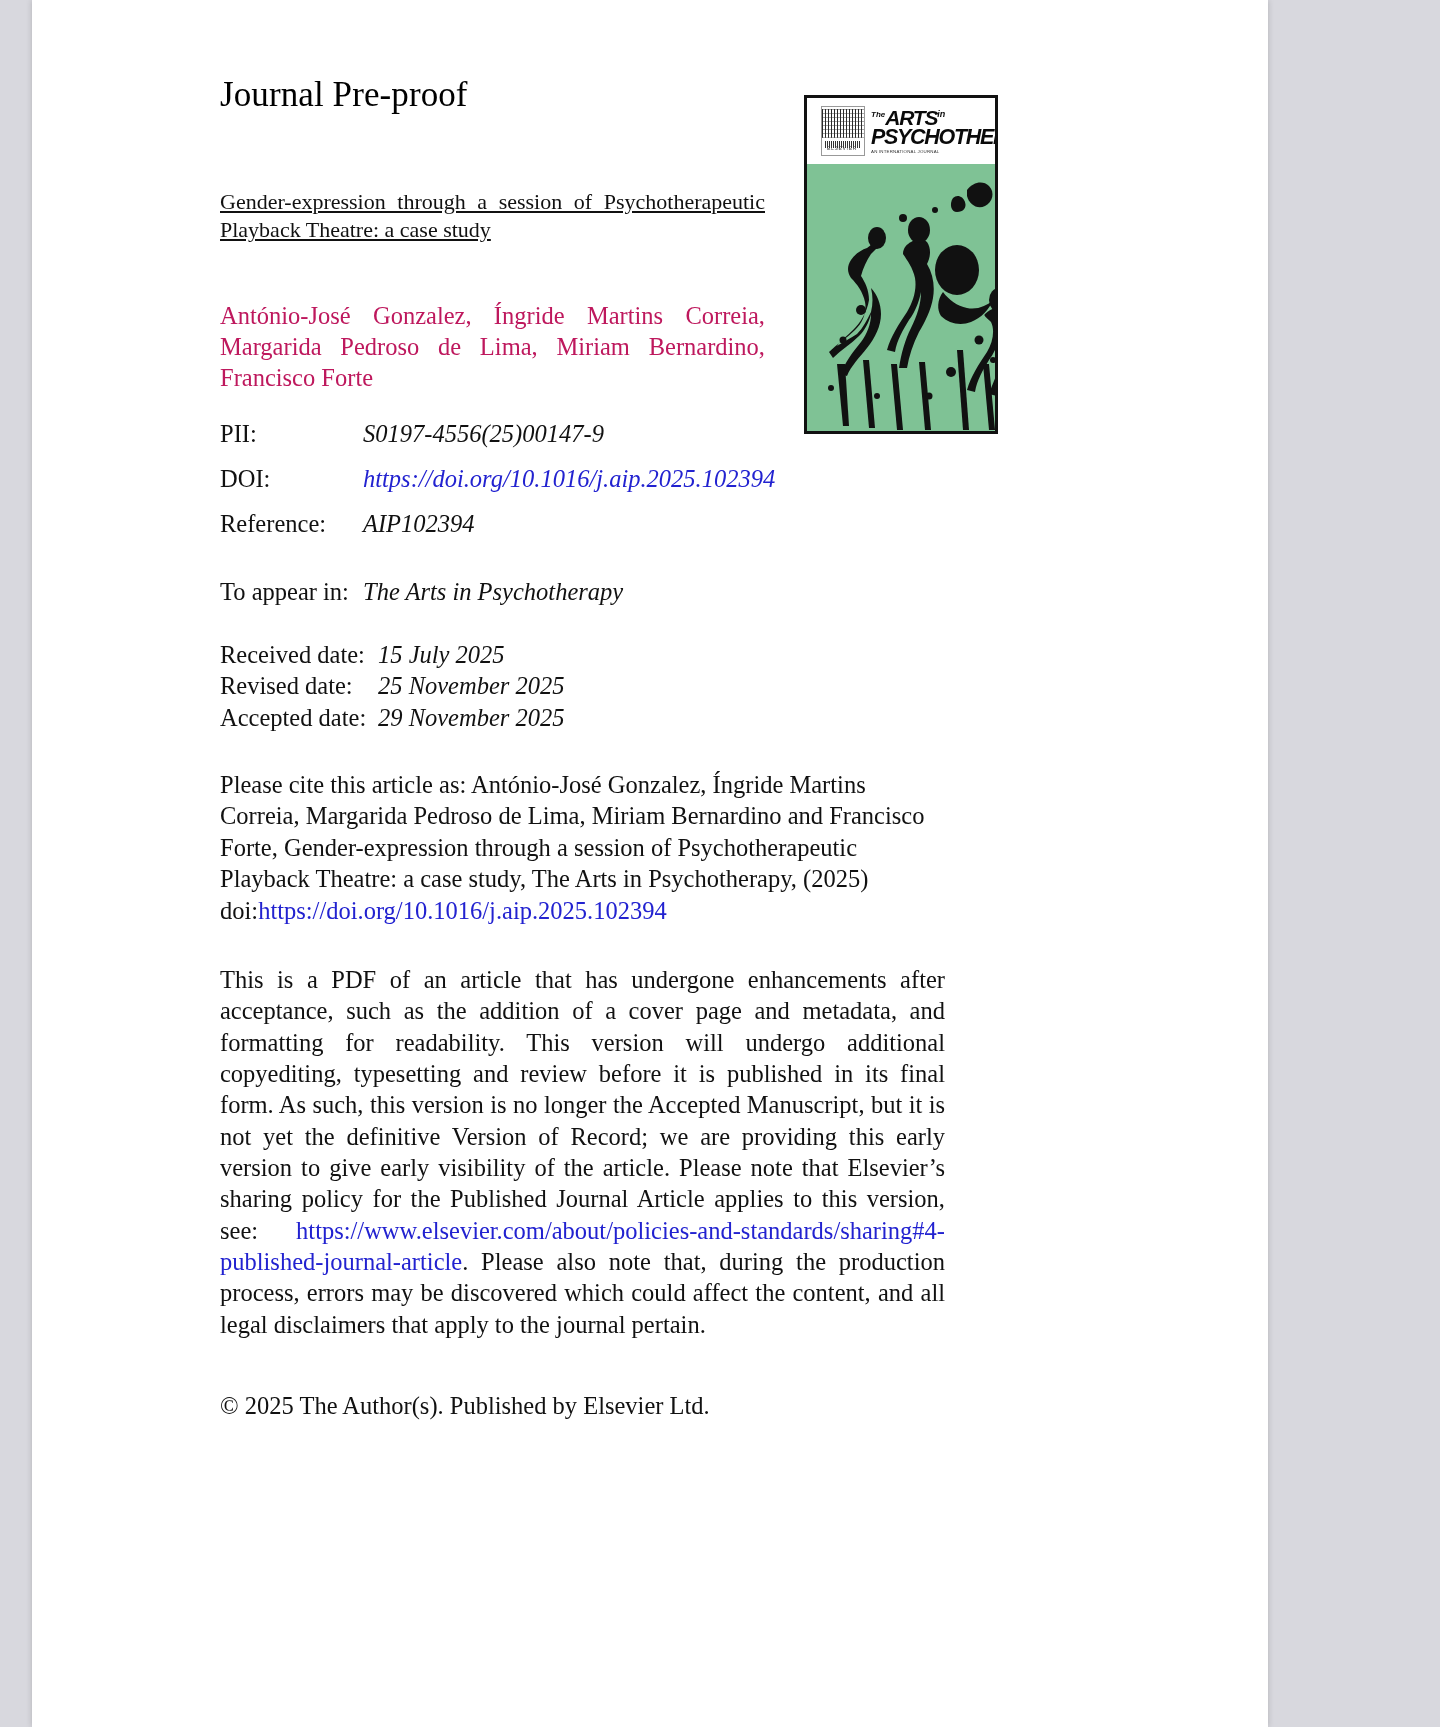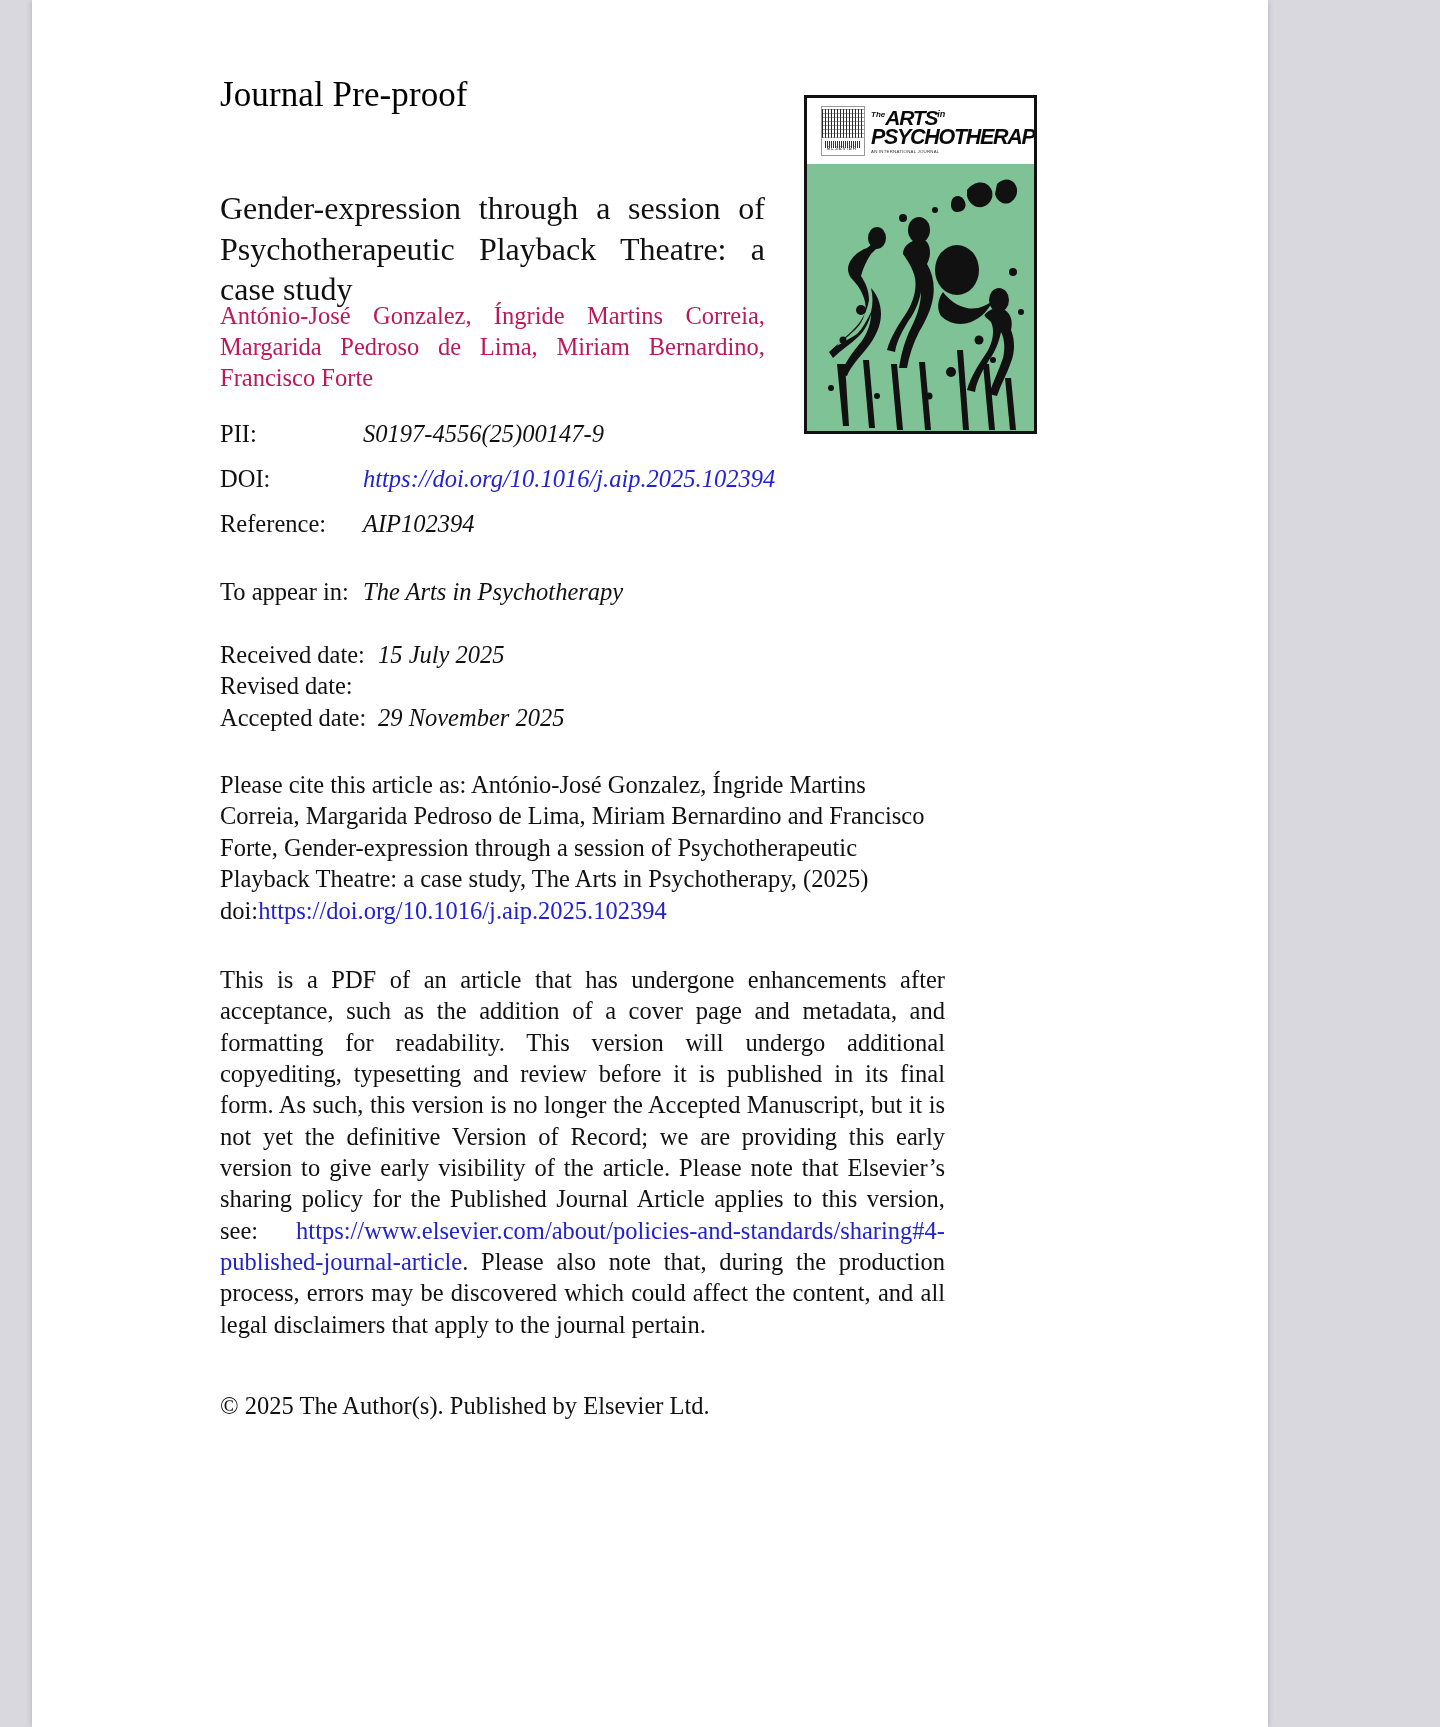--- a/index.html
+++ b/index.html
@@ -47,44 +47,45 @@
     line-height: 1.1;
     color: #000000;
     letter-spacing: 0.1px;
     white-space: nowrap;
   }
   .article-title {
     position: absolute;
     left: 188px;
     top: 188px;
     width: 545px;
-    font-size: 32px;
+    font-size: 22px;
     line-height: 1.27;
     text-align: justify;
     text-align-last: left;
     color: #111;
+    text-decoration: underline;
   }
   .authors {
     position: absolute;
     left: 188px;
     top: 300px;
     width: 545px;
     font-size: 24.5px;
     line-height: 1.27;
     text-align: justify;
     text-align-last: left;
     color: #be185d;
   }
 
   
   .cover {
     position: absolute;
     left: 772px;
     top: 95px;
-    width: 233px;
+    width: 194px;
     height: 339px;
     border: 3px solid #111;
     background: #ffffff;
     box-sizing: border-box;
     overflow: hidden;
   }
   .cover-top {
     position: relative;
     height: 66px;
     background: #ffffff;
@@ -343,20 +344,21 @@
           </div>
         </div>
 
         <div class="block-dates">
           <div class="meta-row">
             <div class="meta-label">Received date:</div>
             <div class="meta-value">15 July 2025</div>
           </div>
           <div class="meta-row">
             <div class="meta-label">Revised date:</div>
+            <div class="meta-value">25 November 2025</div>
           </div>
           <div class="meta-row">
             <div class="meta-label">Accepted date:</div>
             <div class="meta-value">29 November 2025</div>
           </div>
         </div>
       </div>
 
       <div class="para para-cite"><span>Please cite this article as: António-José Gonzalez, Íngride Martins Correia, Margarida Pedroso de Lima, Miriam Bernardino and Francisco Forte, Gender-expression through a session of Psychotherapeutic Playback Theatre: a case study, </span><span class="italic">The Arts in Psychotherapy,</span><span> (2025)</span><br><span>doi:</span><span class="link">https://doi.org/10.1016/j.aip.2025.102394</span></div>
 

